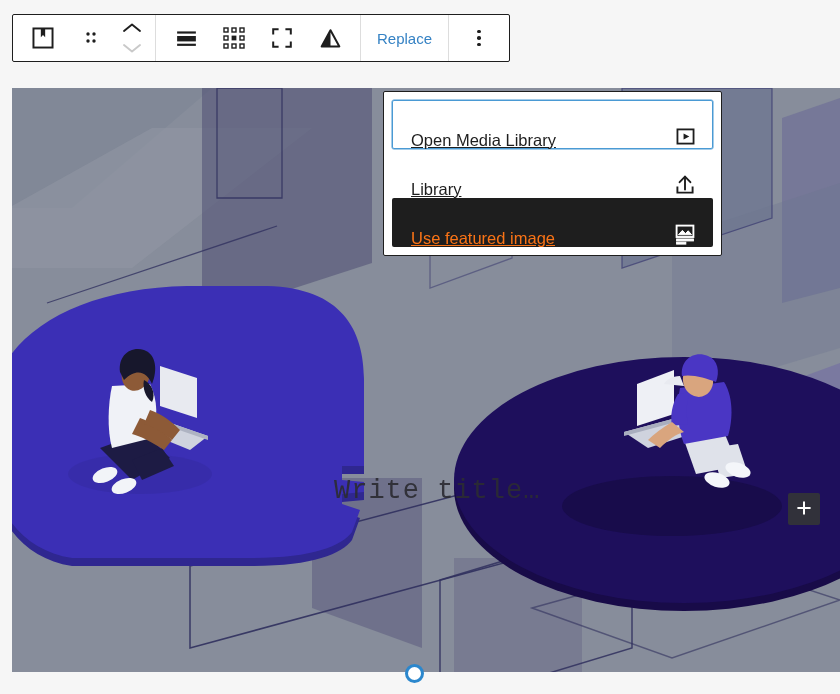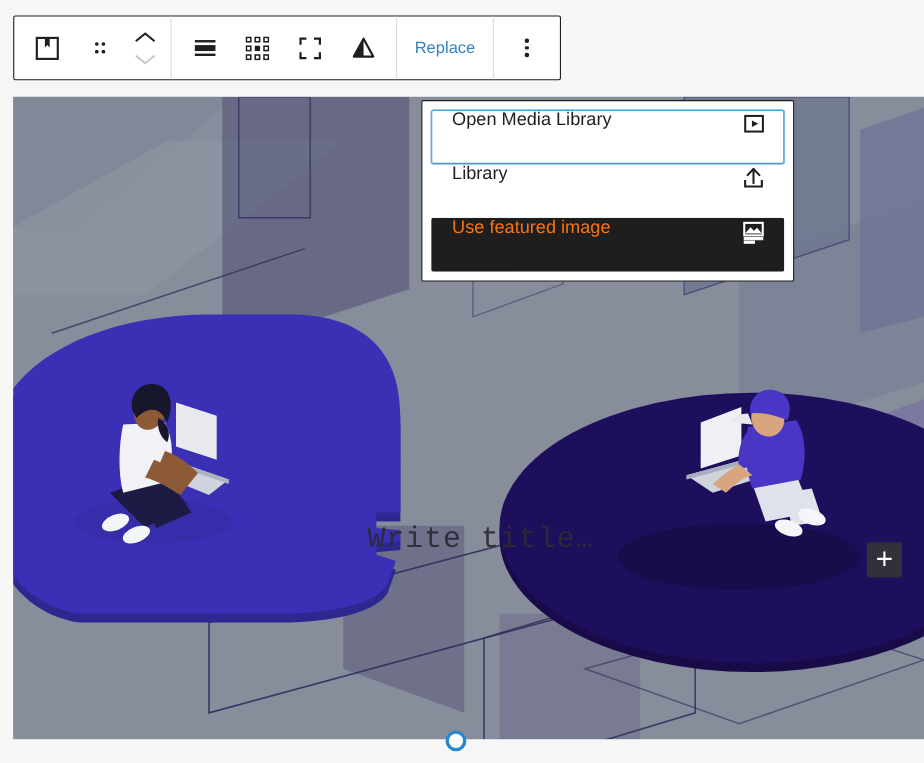--- a/index.html
+++ b/index.html
@@ -15,21 +15,21 @@
   #root {
     position: relative;
     width: 840px; height: 694px;
     background: #f6f6f6;
   }
 
   
   .toolbar {
     position: absolute;
     left: 12px; top: 14px;
-    height: 59px;
+    height: 48px;
     display: flex;
     align-items: stretch;
     background: #ffffff;
     border: 1px solid #1e1e1e;
     border-radius: 2px;
     z-index: 40;
   }
   .tb-group {
     display: flex;
     align-items: center;
@@ -123,33 +123,34 @@
     width: 339px;
     background: #ffffff;
     border: 1px solid #1e1e1e;
     border-radius: 2px;
     padding: 8px;
     z-index: 50;
   }
   .menu-item {
     position: relative;
     display: flex;
-    align-items: flex-start;
+    align-items: flex-end;
     justify-content: space-between;
     height: 49px;
     padding: 0 14px 0 18px;
     font-size: 16.5px;
     color: #1e1e1e;
     background: transparent;
     border: 1px solid transparent;
     border-radius: 2px;
     cursor: pointer;
     width: 100%;
     text-align: left;
     font-family: "Liberation Sans", sans-serif;
+    text-decoration: underline;
   }
   .menu-item .mi-label { line-height: 1; }
   .menu-item .mi-icon { display: flex; align-items: center; justify-content: center; width: 26px; }
   .menu-item.focused {
     border: 1.5px solid #4a9ad4;
     box-shadow: 0 0 0 0.5px #4a9ad4;
   }
   .menu-item.selected {
     background: #1e1e1e;
     color: #f97316;

